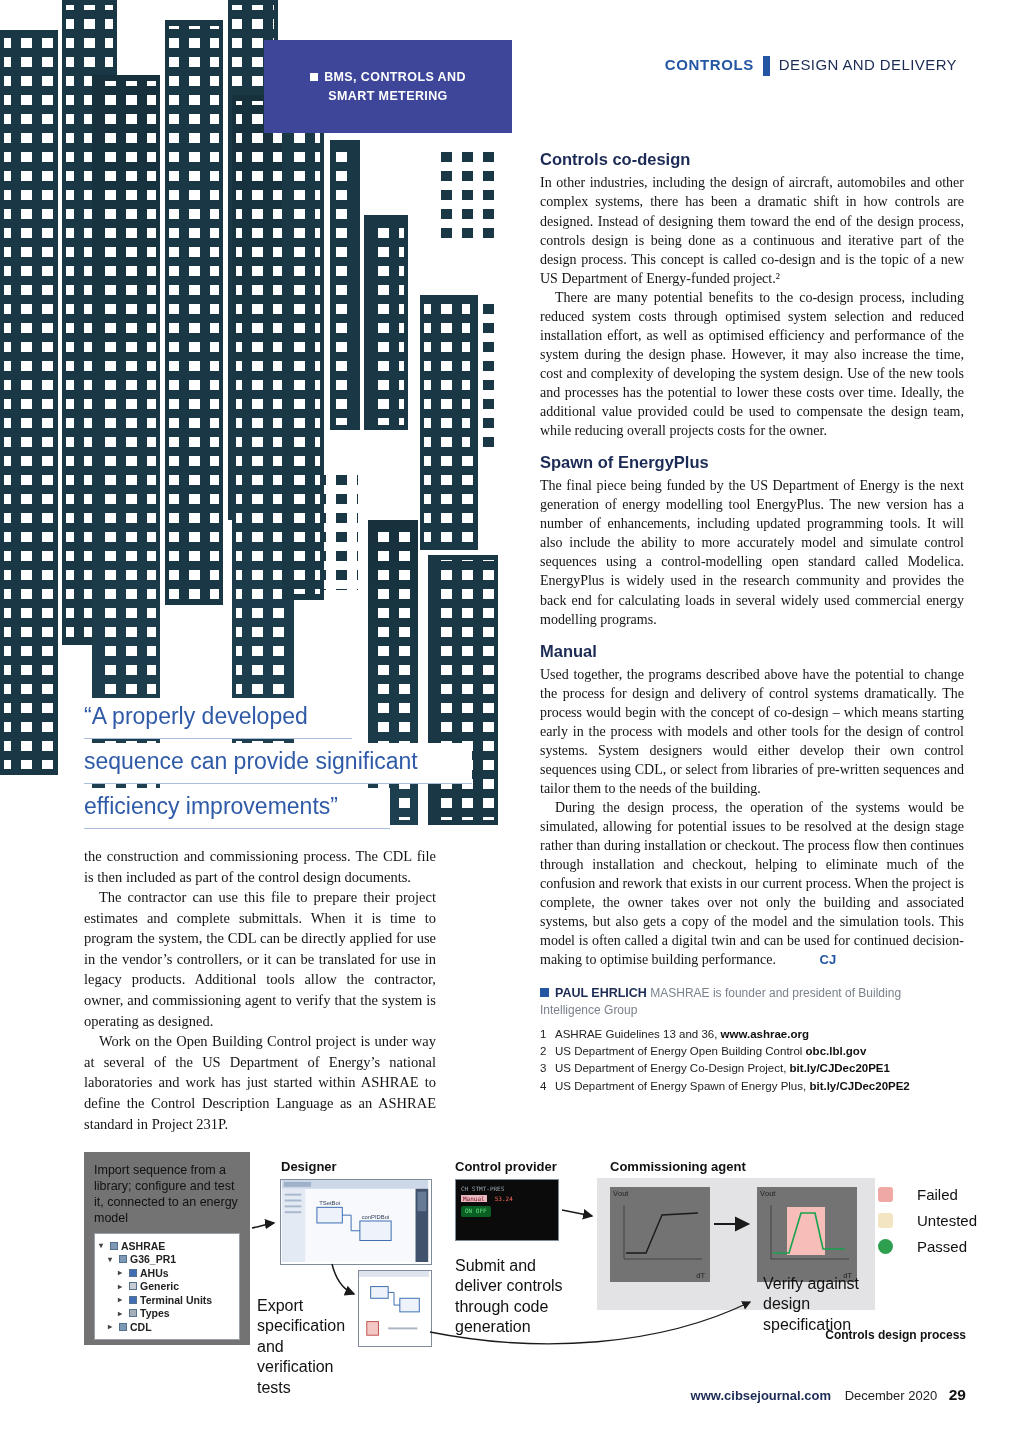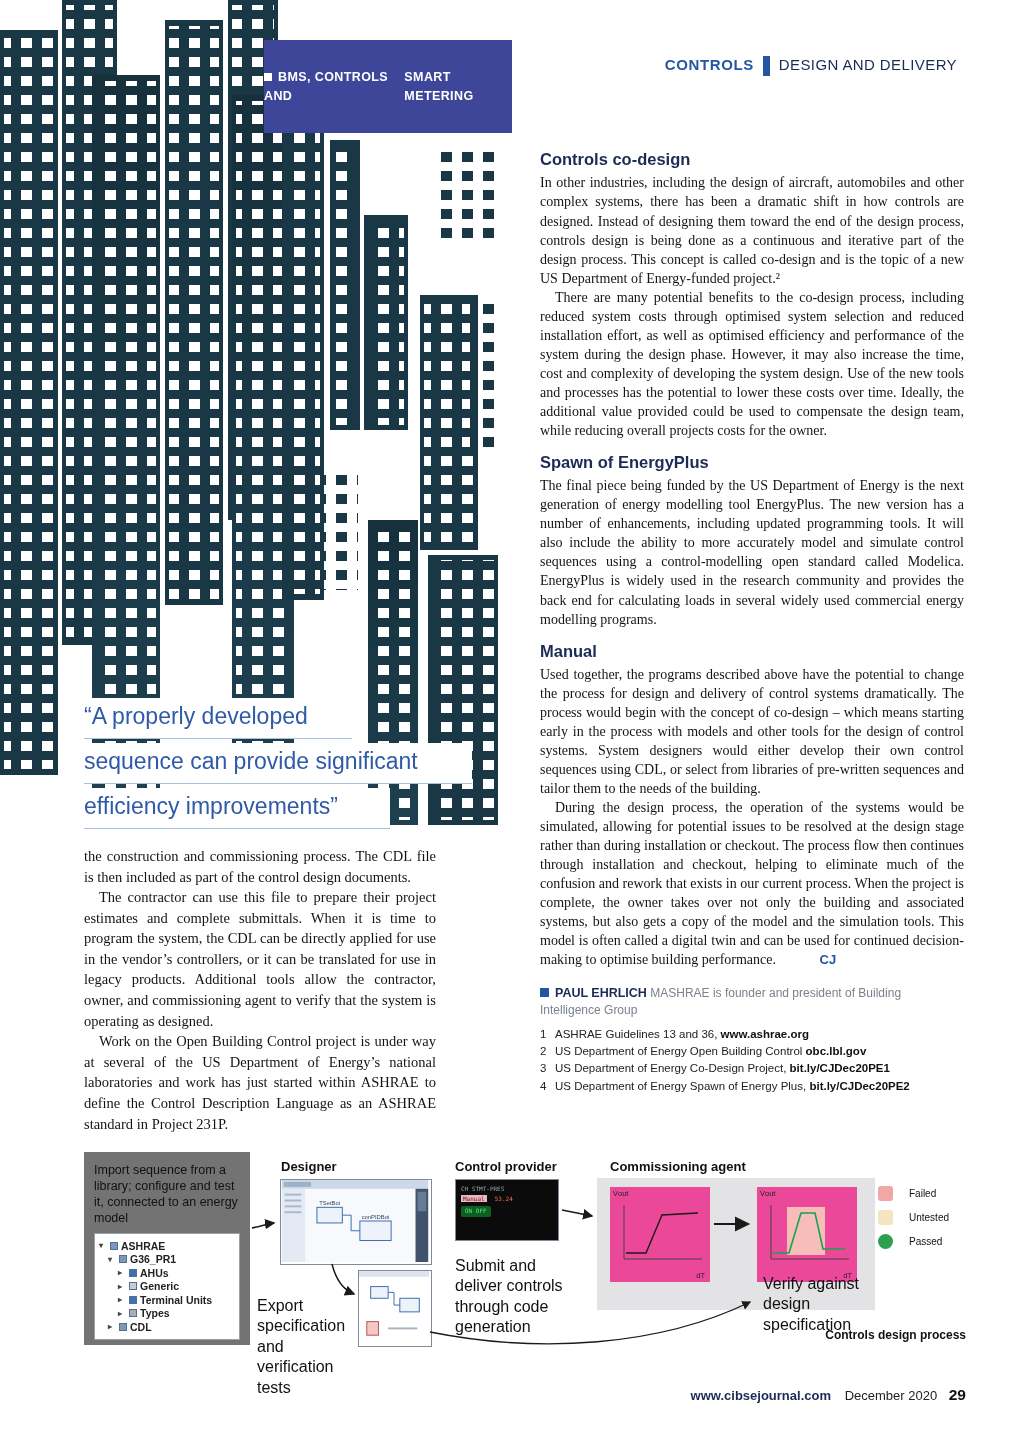--- a/index.html
+++ b/index.html
@@ -4,21 +4,21 @@
 <style>
   html,body{margin:0;padding:0;background:#fff;}
   .page{position:relative;width:1024px;height:1448px;background:#fff;overflow:hidden;
         font-family:"Liberation Sans",sans-serif;color:#141414;}
 
   
   .skyline{position:absolute;left:0;top:0;width:512px;height:830px;z-index:1;}
 
   
   .band{position:absolute;left:264px;top:40px;width:248px;height:93px;background:#3e4699;
-        color:#fff;z-index:3;display:flex;flex-direction:row;align-items:center;justify-content:center;
+        color:#fff;z-index:3;display:flex;flex-direction:column;align-items:center;justify-content:center;
         font-size:12.5px;font-weight:700;letter-spacing:.4px;line-height:1.5;}
   .band .sq{display:inline-block;width:8px;height:8px;background:#fff;margin-right:6px;}
   .hdr-right{position:absolute;left:512px;top:40px;width:445px;height:60px;z-index:3;
         display:flex;align-items:flex-start;justify-content:flex-end;padding-top:16px;box-sizing:border-box;}
   .hdr-right .sec{color:#2456a4;font-weight:700;font-size:15px;letter-spacing:.6px;}
   .hdr-right .bar{display:inline-block;width:7px;height:20px;background:#2456a4;margin:0 9px;vertical-align:-4px;}
   .hdr-right .sub{color:#1c2b55;font-size:15px;letter-spacing:.4px;font-weight:400;}
 
   
   .quote{position:absolute;left:84px;top:698px;z-index:4;font-size:23px;color:#2f5aa8;}
@@ -65,27 +65,27 @@
   .thumb-designer{left:280px;top:1179px;width:150px;height:84px;}
   .thumb-export{left:358px;top:1270px;width:72px;height:75px;}
   .thumb-control{left:455px;top:1179px;width:104px;height:62px;background:#0b0b0b;
         padding:4px 5px;box-sizing:border-box;font-family:"DejaVu Sans Mono",monospace;font-size:6px;line-height:1.7;}
   .tc-r1{color:#9aa7b0;}
   .tc-chip{background:#e8b8c0;color:#7a1020;padding:0 2px;}
   .tc-val{color:#ff6b5a;margin-left:8px;}
   .tc-pill{display:inline-block;background:#0b5f23;color:#5fe07d;padding:0 4px;border-radius:2px;margin-top:2px;}
 
   .comm-panel{left:597px;top:1178px;width:278px;height:132px;background:#e3e3e5;}
-  .chart{position:absolute;top:9px;width:100px;height:95px;background:#ec4899;z-index:6;}
+  .chart{position:absolute;top:9px;width:100px;height:95px;background:#737373;z-index:6;}
   .chart1{left:13px;} .chart2{left:160px;}
   .chart .yl{position:absolute;left:3px;top:2px;font-size:7.5px;color:#222;}
   .chart .xl{position:absolute;right:5px;bottom:2px;font-size:7.5px;color:#222;}
 
   .legend{position:absolute;left:878px;top:1186px;z-index:5;}
-  .lrow{display:flex;align-items:center;gap:16px;margin-bottom:9px;font-size:10px;color:#111;}
+  .lrow{display:flex;align-items:center;gap:24px;margin-bottom:9px;font-size:15px;color:#111;}
   .sw{width:15px;height:15px;border-radius:3px;flex:none;}
   .sw-failed{background:#f0a8a4;} .sw-untested{background:#f3e4c2;} .sw-passed{background:#2e9e4f;border-radius:50%;}
 
   .verify{left:763px;top:1274px;width:120px;}
   .submit{left:455px;top:1256px;width:112px;}
   .exportx{left:257px;top:1296px;width:100px;}
   .caption{position:absolute;left:700px;top:1328px;width:266px;text-align:right;
         font-weight:700;font-size:12px;color:#111;z-index:5;}
 
   .arrows{position:absolute;left:0;top:1140px;width:1024px;height:240px;z-index:7;pointer-events:none;}

